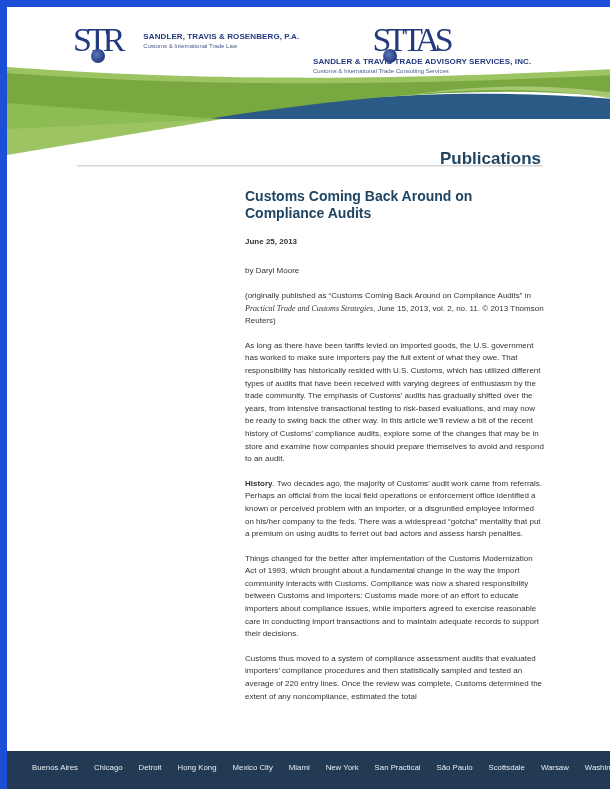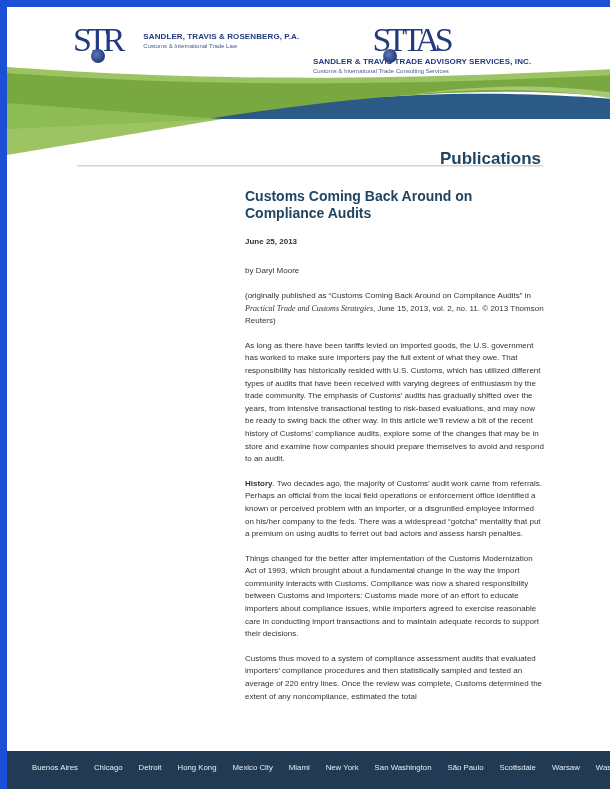--- a/index.html
+++ b/index.html
@@ -117,20 +117,20 @@
 
   <div class="footer">
     <div class="cities">
       <span class="city">Buenos Aires</span>
       <span class="city">Chicago</span>
       <span class="city">Detroit</span>
       <span class="city">Hong Kong</span>
       <span class="city">Mexico City</span>
       <span class="city">Miami</span>
       <span class="city">New York</span>
-      <span class="city">San Washington</span>
+      <span class="city">San Practical</span>
       <span class="city">São Paulo</span>
       <span class="city">Scottsdale</span>
       <span class="city">Warsaw</span>
       <span class="city">Washington, D.C.</span>
     </div>
   </div>
 </div>
 
 </body></html>

